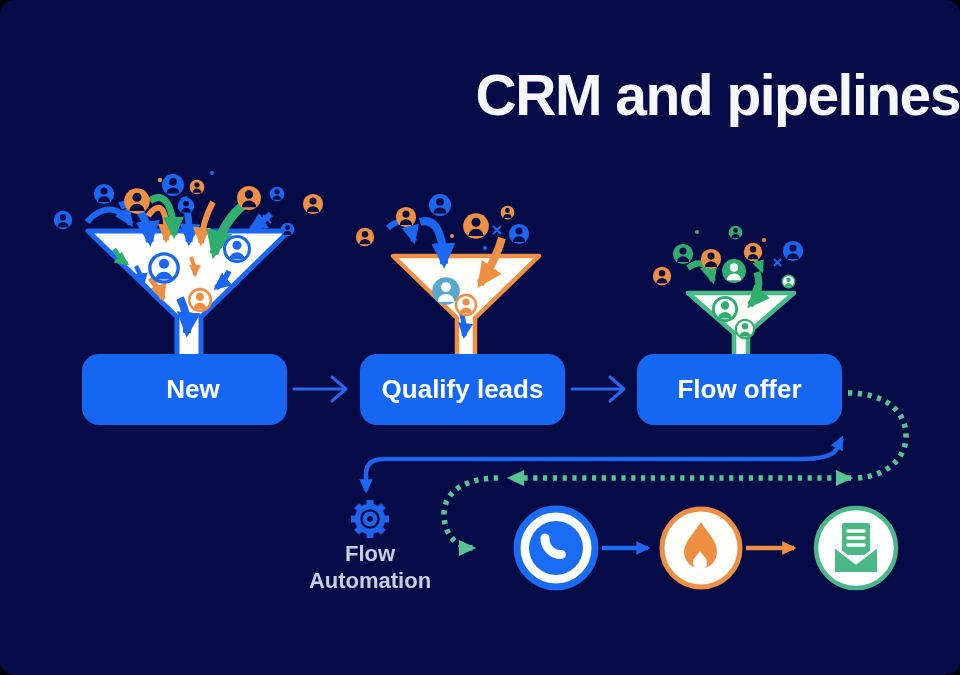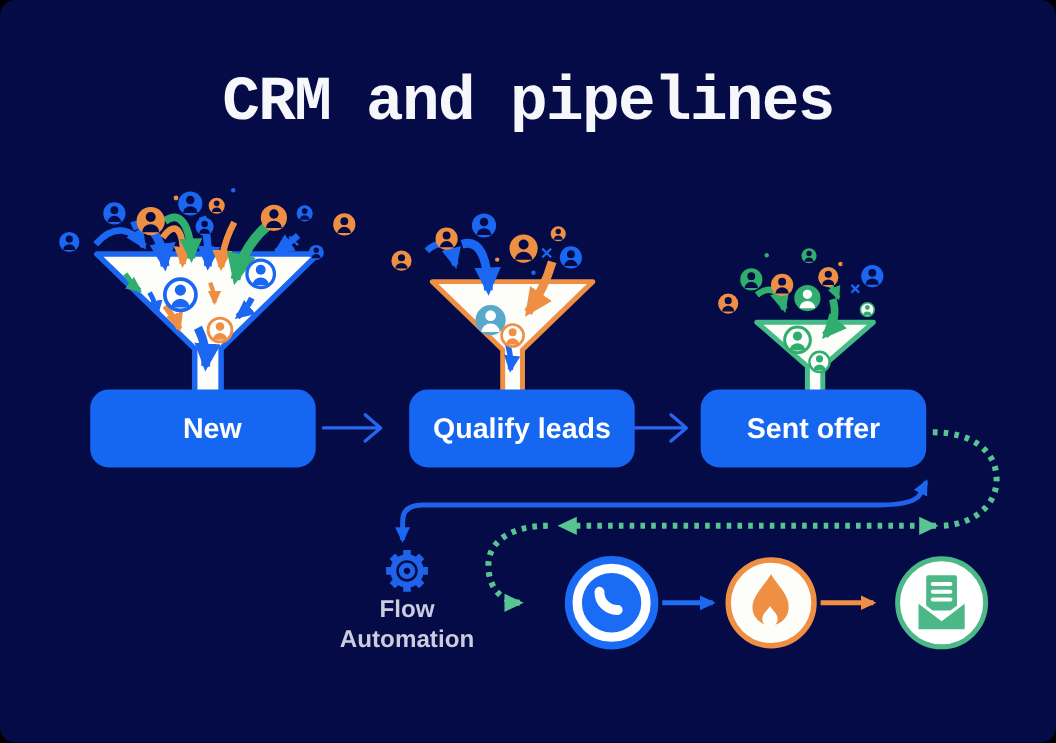--- a/index.html
+++ b/index.html
@@ -3,33 +3,32 @@
 <meta charset="utf-8">
 <style>
   html,body{margin:0;padding:0;background:#000;}
   .stage{
     position:relative;width:960px;height:675px;background:#040b46;
     border-radius:14px;overflow:hidden;
     font-family:"Liberation Sans", sans-serif;
   }
   .title{
     position:absolute;top:62px;left:0;width:960px;margin:0;
-    text-align:center;color:#f6f7fb;font-size:57px;font-weight:800;
+    text-align:right;color:#f6f7fb;font-size:57px;font-weight:800;
     letter-spacing:-1.5px;
-    font-family:Liberation Mono, monospace;
   }
   .art{position:absolute;left:0;top:0;width:960px;height:675px;}
   .stage-btn{
     position:absolute;top:354px;width:205px;height:71px;background:#1567f2;
     border:none;border-radius:17px;color:#fff;font-size:26px;font-weight:700;
     font-family:"Liberation Sans", sans-serif;
     display:flex;align-items:center;justify-content:center;cursor:pointer;
   }
   #btn-new{left:82px;padding-left:23px;}
-  #btn-qualify{left:360px;margin-left:12px;}
+  #btn-qualify{left:360px;}
   #btn-sent{left:637px;}
   .auto-label{
     position:absolute;left:270px;top:540px;width:200px;text-align:center;
     color:#c9cdde;font-size:22px;font-weight:700;line-height:27px;
   }
 </style>
 </head>
 <body>
 
 <div class="stage">
@@ -204,19 +203,19 @@
         <path d="M-21 -3 L0 13 L21 -3 L21 22 H-21 Z" fill="#4db887"></path>
         <path d="M-21 -3 L0 13 L21 -3" fill="none" stroke="#ffffff" stroke-width="2.8"></path>
       </g>
     </g>
   </svg>
 
   <h1 class="title">CRM and pipelines</h1>
 
   <button class="stage-btn" id="btn-new">New</button>
   <button class="stage-btn" id="btn-qualify">Qualify leads</button>
-  <button class="stage-btn" id="btn-sent">Sent offer</button>
+  <button class="stage-btn" id="btn-sent">Flow offer</button>
 
   <div class="auto-label">
     <div>Flow</div>
     <div>Automation</div>
   </div>
 </div>
 
 </body></html>

